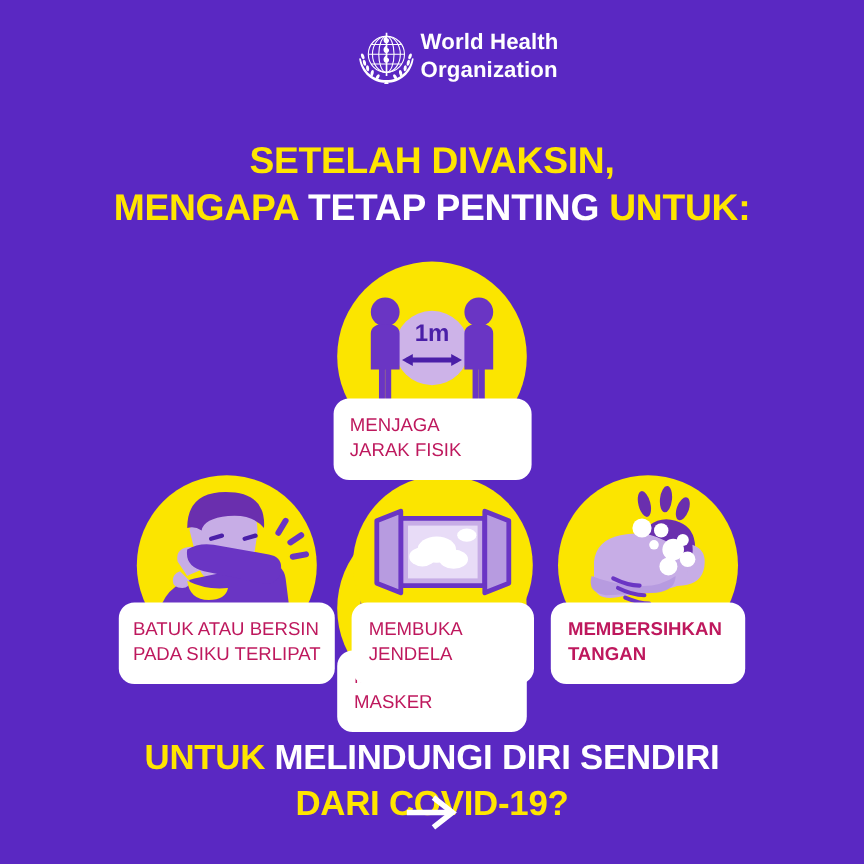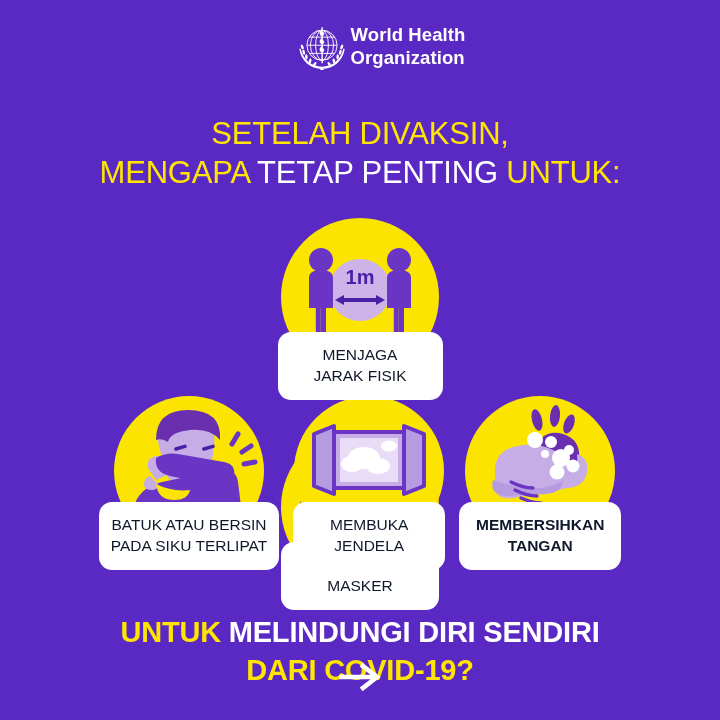--- a/index.html
+++ b/index.html
@@ -37,21 +37,21 @@
     white-space: pre-line;
   }
 
   
   .headline {
     position: absolute;
     top: 114px;
     left: 0;
     width: 100%;
     text-align: center;
-    font-weight: normal;
+    font-weight: bold;
     font-size: 31px;
     line-height: 1.26;
     letter-spacing: -0.2px;
   }
   .headline .ln { display: block; }
   .y { color: #FFE500; }
   .w { color: #ffffff; }
 
   
   .row {
@@ -80,24 +80,24 @@
     justify-content: center;
     overflow: hidden;
   }
   .row-2 .disc { width: 150px; height: 150px; }
 
   .pill {
     position: relative;
     margin-top: -44px;
     background: #FFFFFF;
     border-radius: 13px;
-    color: #0f172a;
+    color: #be185d;
     font-size: 15.5px;
     line-height: 1.38;
-    text-align: center;
+    text-align: left;
     padding: 12px 14px 13px;
     min-width: 152px;
     white-space: pre-line;
     z-index: 3;
   }
   .card-distance .pill { min-width: 165px; }
   .card-mask     .pill { min-width: 158px; }
   .card-cough    .pill { min-width: 172px; padding-left: 12px; padding-right: 12px; }
   .card-window   .pill { min-width: 152px; }
   .card-hands    .pill { min-width: 162px; font-weight: bold; }

